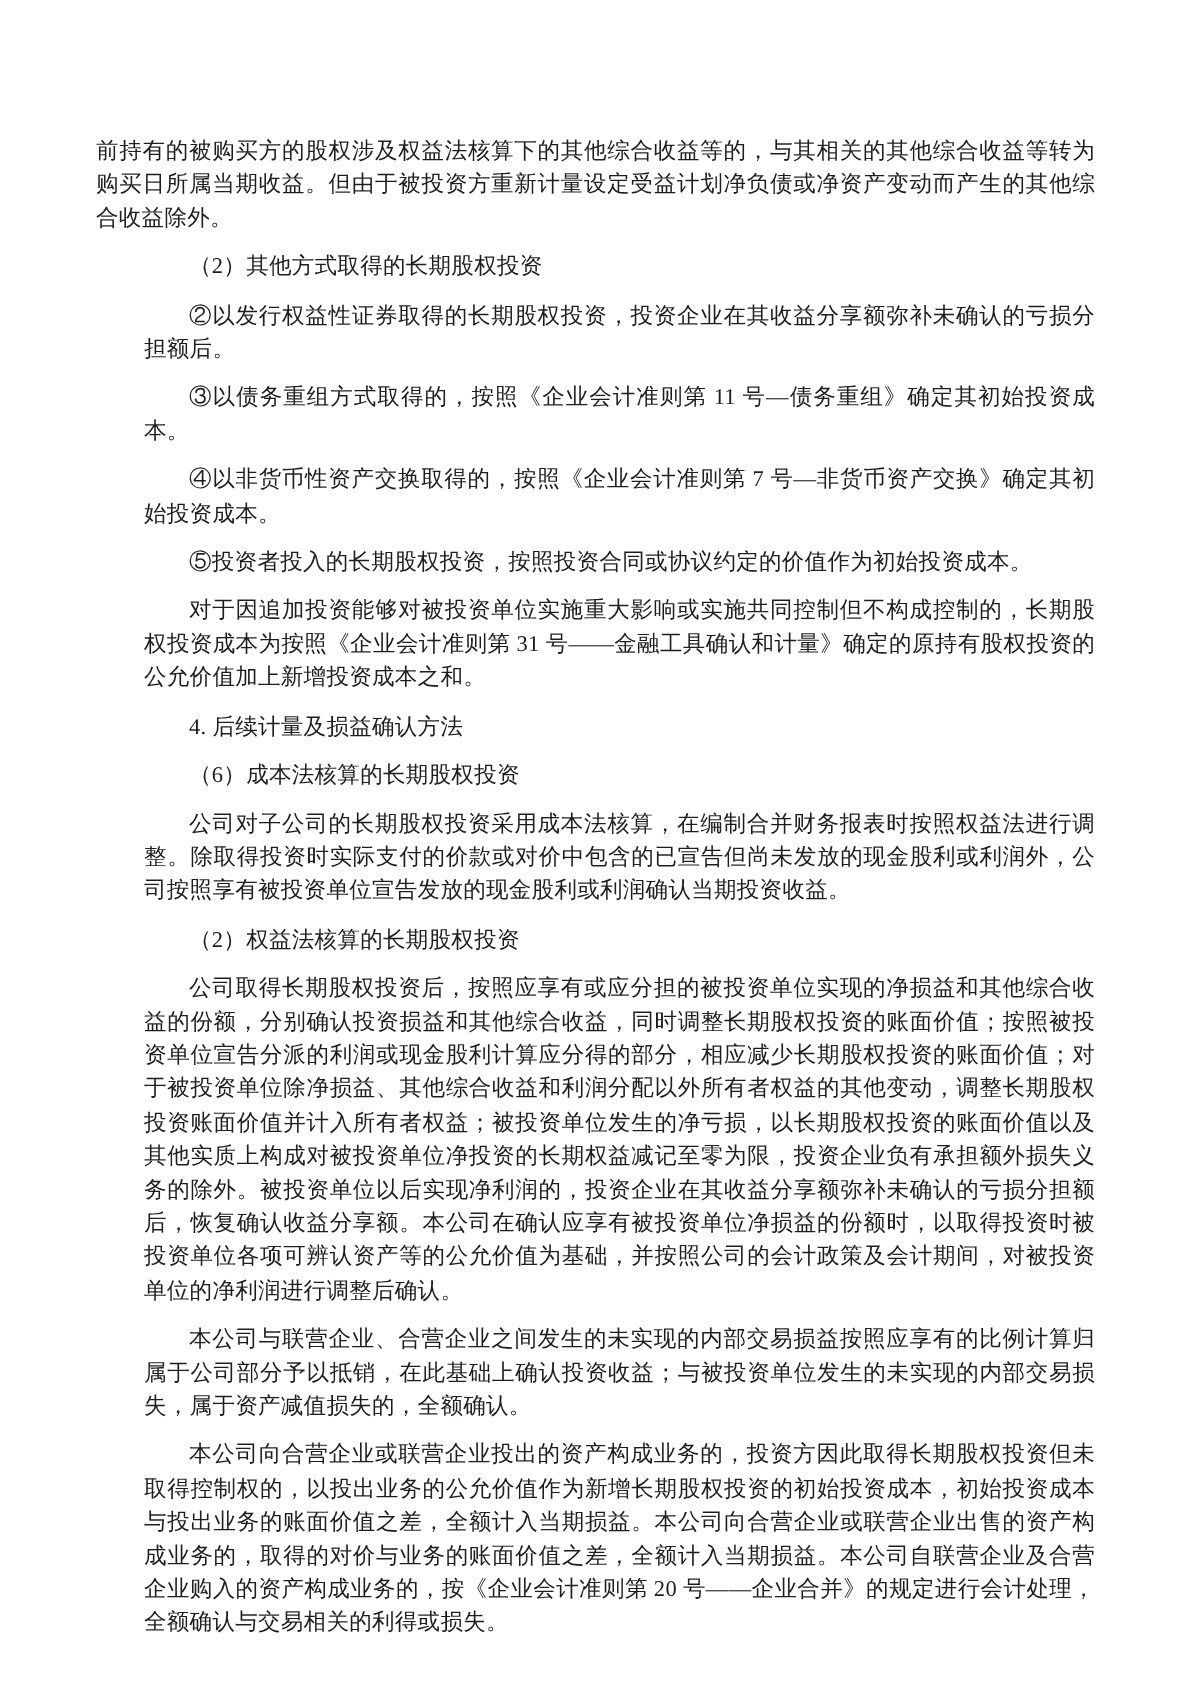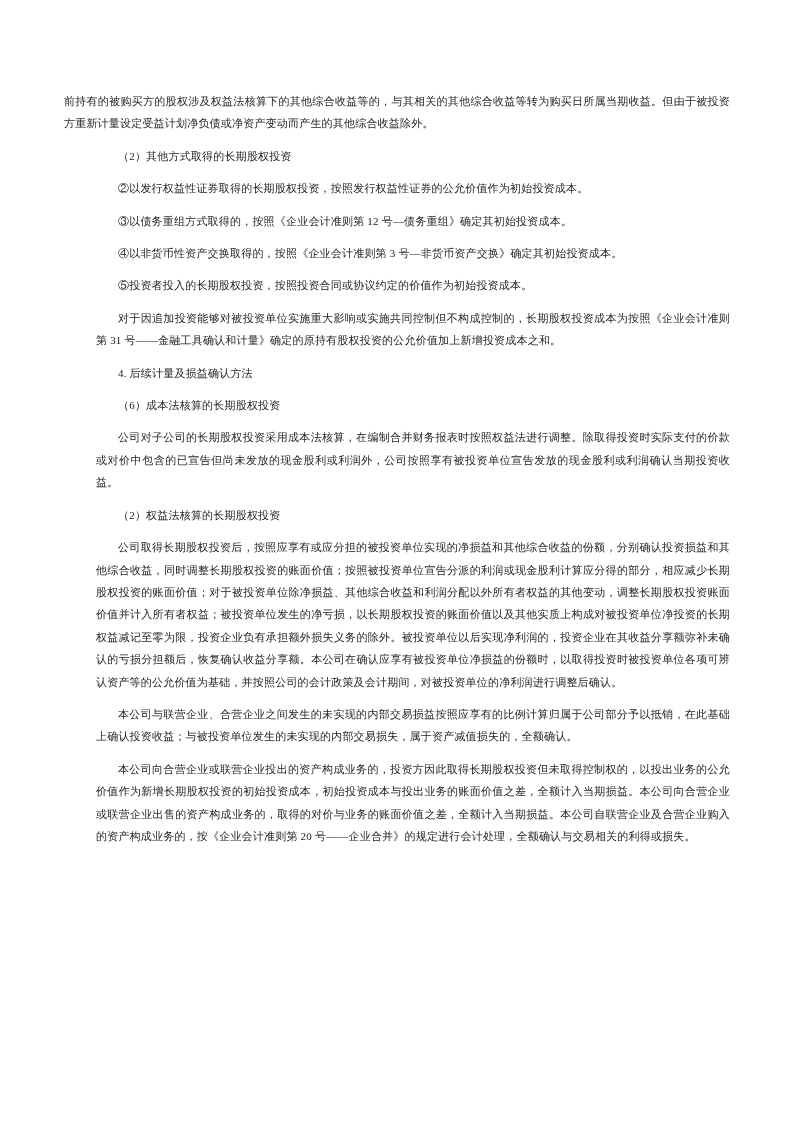--- a/index.html
+++ b/index.html
@@ -12,43 +12,43 @@
     width: 793px;
     height: 1122px;
     box-sizing: border-box;
     background: #ffffff;
     padding: 90px 63px 0 64px;
     overflow: hidden;
     font-family: "Liberation Serif", "DejaVu Serif", serif;
   }
   .doc-body p {
     margin: 0 0 10px 0;
-    font-size: 11px;
+    font-size: 15px;
     line-height: 22.4px;
     color: #1d1d1d;
     text-align: justify;
     text-justify: inter-ideograph;
     letter-spacing: 0.2px;
     word-break: break-all;
   }
   .doc-body p.indent {
     text-indent: 2em;
     margin-left: 32px;
   }
 </style>
 </head>
 <body>
 
 <div class="page">
   <div class="doc-body">
       <p class="">前持有的被购买方的股权涉及权益法核算下的其他综合收益等的，与其相关的其他综合收益等转为购买日所属当期收益。但由于被投资方重新计量设定受益计划净负债或净资产变动而产生的其他综合收益除外。</p>
       <p class="indent">（2）其他方式取得的长期股权投资</p>
-      <p class="indent">②以发行权益性证券取得的长期股权投资，按照发行权益性证券的公允价值作为初始投资成本。</p>
-      <p class="indent">③以债务重组方式取得的，按照《企业会计准则第 12 号—债务重组》确定其初始投资成本。</p>
-      <p class="indent">④以非货币性资产交换取得的，按照《企业会计准则第 3 号—非货币资产交换》确定其初始投资成本。</p>
+      <p class="indent">②以发行权益性证券取得的长期股权投资，投资企业在其收益分享额弥补未确认的亏损分担额后。</p>
+      <p class="indent">③以债务重组方式取得的，按照《企业会计准则第 11 号—债务重组》确定其初始投资成本。</p>
+      <p class="indent">④以非货币性资产交换取得的，按照《企业会计准则第 7 号—非货币资产交换》确定其初始投资成本。</p>
       <p class="indent">⑤投资者投入的长期股权投资，按照投资合同或协议约定的价值作为初始投资成本。</p>
       <p class="indent">对于因追加投资能够对被投资单位实施重大影响或实施共同控制但不构成控制的，长期股权投资成本为按照《企业会计准则第 31 号——金融工具确认和计量》确定的原持有股权投资的公允价值加上新增投资成本之和。</p>
       <p class="indent">4. 后续计量及损益确认方法</p>
       <p class="indent">（6）成本法核算的长期股权投资</p>
       <p class="indent">公司对子公司的长期股权投资采用成本法核算，在编制合并财务报表时按照权益法进行调整。除取得投资时实际支付的价款或对价中包含的已宣告但尚未发放的现金股利或利润外，公司按照享有被投资单位宣告发放的现金股利或利润确认当期投资收益。</p>
       <p class="indent">（2）权益法核算的长期股权投资</p>
       <p class="indent">公司取得长期股权投资后，按照应享有或应分担的被投资单位实现的净损益和其他综合收益的份额，分别确认投资损益和其他综合收益，同时调整长期股权投资的账面价值；按照被投资单位宣告分派的利润或现金股利计算应分得的部分，相应减少长期股权投资的账面价值；对于被投资单位除净损益、其他综合收益和利润分配以外所有者权益的其他变动，调整长期股权投资账面价值并计入所有者权益；被投资单位发生的净亏损，以长期股权投资的账面价值以及其他实质上构成对被投资单位净投资的长期权益减记至零为限，投资企业负有承担额外损失义务的除外。被投资单位以后实现净利润的，投资企业在其收益分享额弥补未确认的亏损分担额后，恢复确认收益分享额。本公司在确认应享有被投资单位净损益的份额时，以取得投资时被投资单位各项可辨认资产等的公允价值为基础，并按照公司的会计政策及会计期间，对被投资单位的净利润进行调整后确认。</p>
       <p class="indent">本公司与联营企业、合营企业之间发生的未实现的内部交易损益按照应享有的比例计算归属于公司部分予以抵销，在此基础上确认投资收益；与被投资单位发生的未实现的内部交易损失，属于资产减值损失的，全额确认。</p>
       <p class="indent">本公司向合营企业或联营企业投出的资产构成业务的，投资方因此取得长期股权投资但未取得控制权的，以投出业务的公允价值作为新增长期股权投资的初始投资成本，初始投资成本与投出业务的账面价值之差，全额计入当期损益。本公司向合营企业或联营企业出售的资产构成业务的，取得的对价与业务的账面价值之差，全额计入当期损益。本公司自联营企业及合营企业购入的资产构成业务的，按《企业会计准则第 20 号——企业合并》的规定进行会计处理，全额确认与交易相关的利得或损失。</p>
     </div>

